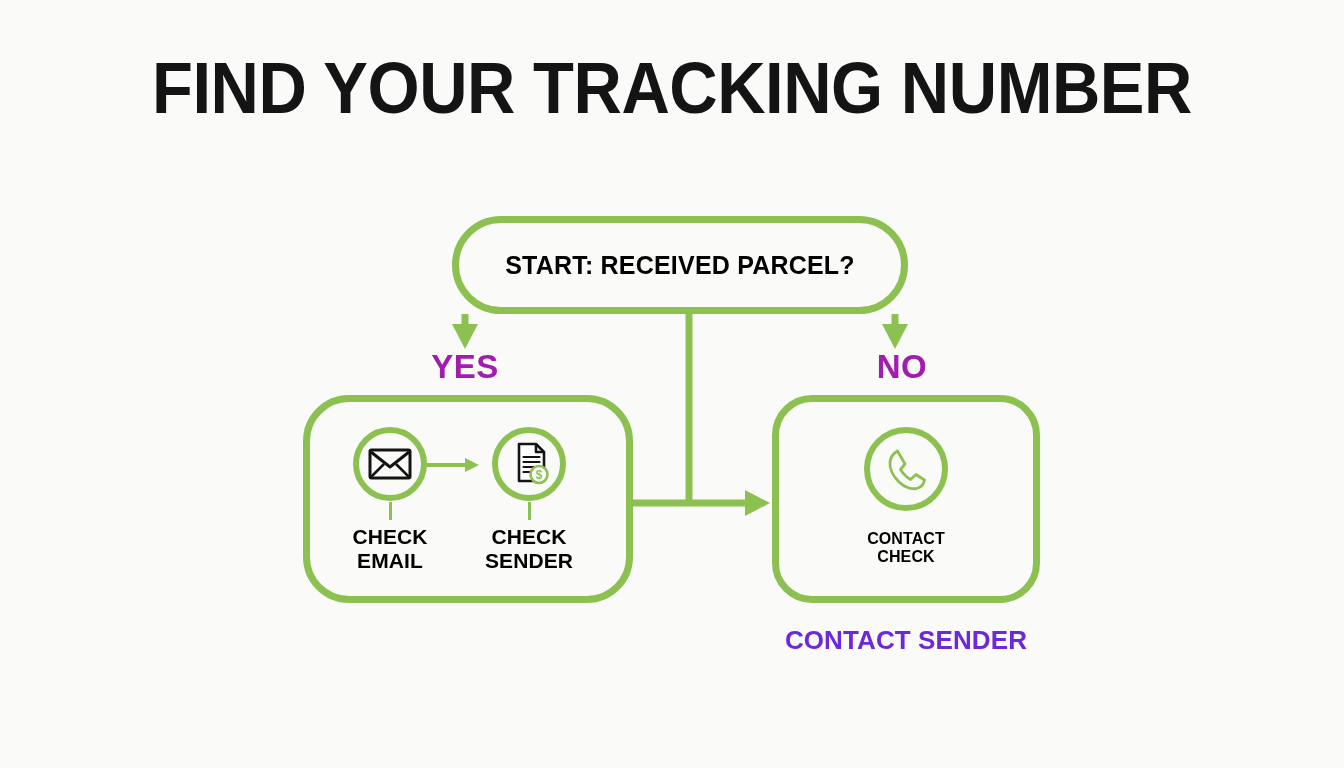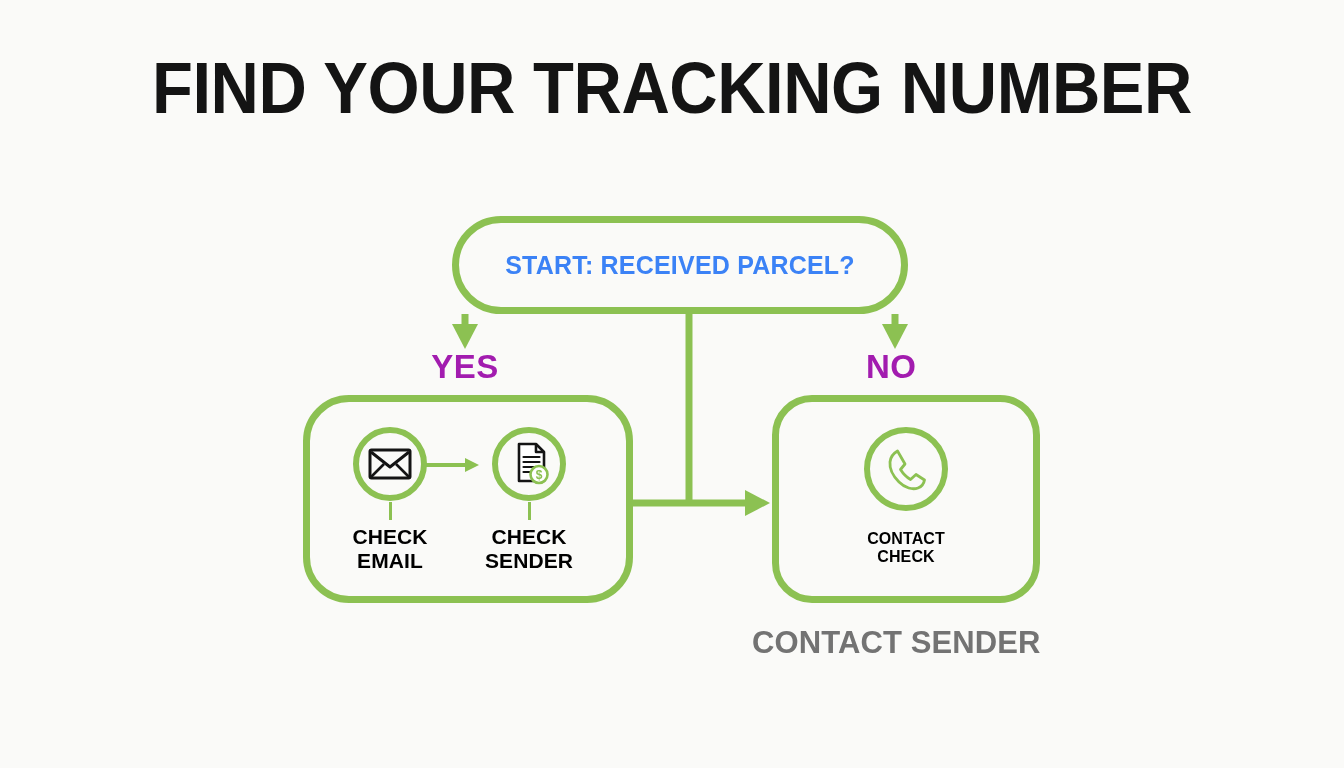--- a/index.html
+++ b/index.html
@@ -64,21 +64,21 @@
   }
   #start-label {
     position: absolute;
     left: 0; top: 0;
     width: 100%; height: 100%;
     display: flex;
     align-items: center;
     justify-content: center;
     font-size: 25px;
     font-weight: bold;
-    color: #3b82f6;
+    color: #000000;
     letter-spacing: 0.2px;
     white-space: nowrap;
   }
   #yes-branch-node {
     left: 303px;
     top: 395px;
     width: 330px;
     height: 208px;
     border-radius: 46px;
   }
@@ -92,21 +92,21 @@
 
   
   .branch-label {
     position: absolute;
     font-size: 33px;
     font-weight: bold;
     color: #a21caf;
     letter-spacing: 0.5px;
   }
   #yes-label { left: 428px; top: 348px; width: 74px; text-align: center; }
-  #no-label  { left: 866px; top: 348px; width: 72px; text-align: left; }
+  #no-label  { left: 866px; top: 348px; width: 72px; text-align: center; }
 
   
   .step {
     position: absolute;
     width: 140px;
     text-align: center;
   }
   .icon-circle {
     position: relative;
     width: 74px;
@@ -153,27 +153,27 @@
     border-width: 6px;
   }
   #step-phone .step-label {
     margin-top: 19px;
     font-size: 16px;
   }
 
   
   #contact-caption {
     position: absolute;
-    left: 752px;
+    left: 772px;
     top: 625px;
     width: 268px;
     text-align: center;
-    font-size: 31px;
-    font-weight: bold;
-    color: #737373;
+    font-size: 26px;
+    font-weight: bold;
+    color: #6d28d9;
     letter-spacing: 0.1px;
     white-space: nowrap;
   }
 </style>
 </head>
 <body>
 
 <div id="stage">
 
   <div id="page-title">FIND YOUR TRACKING NUMBER</div>

